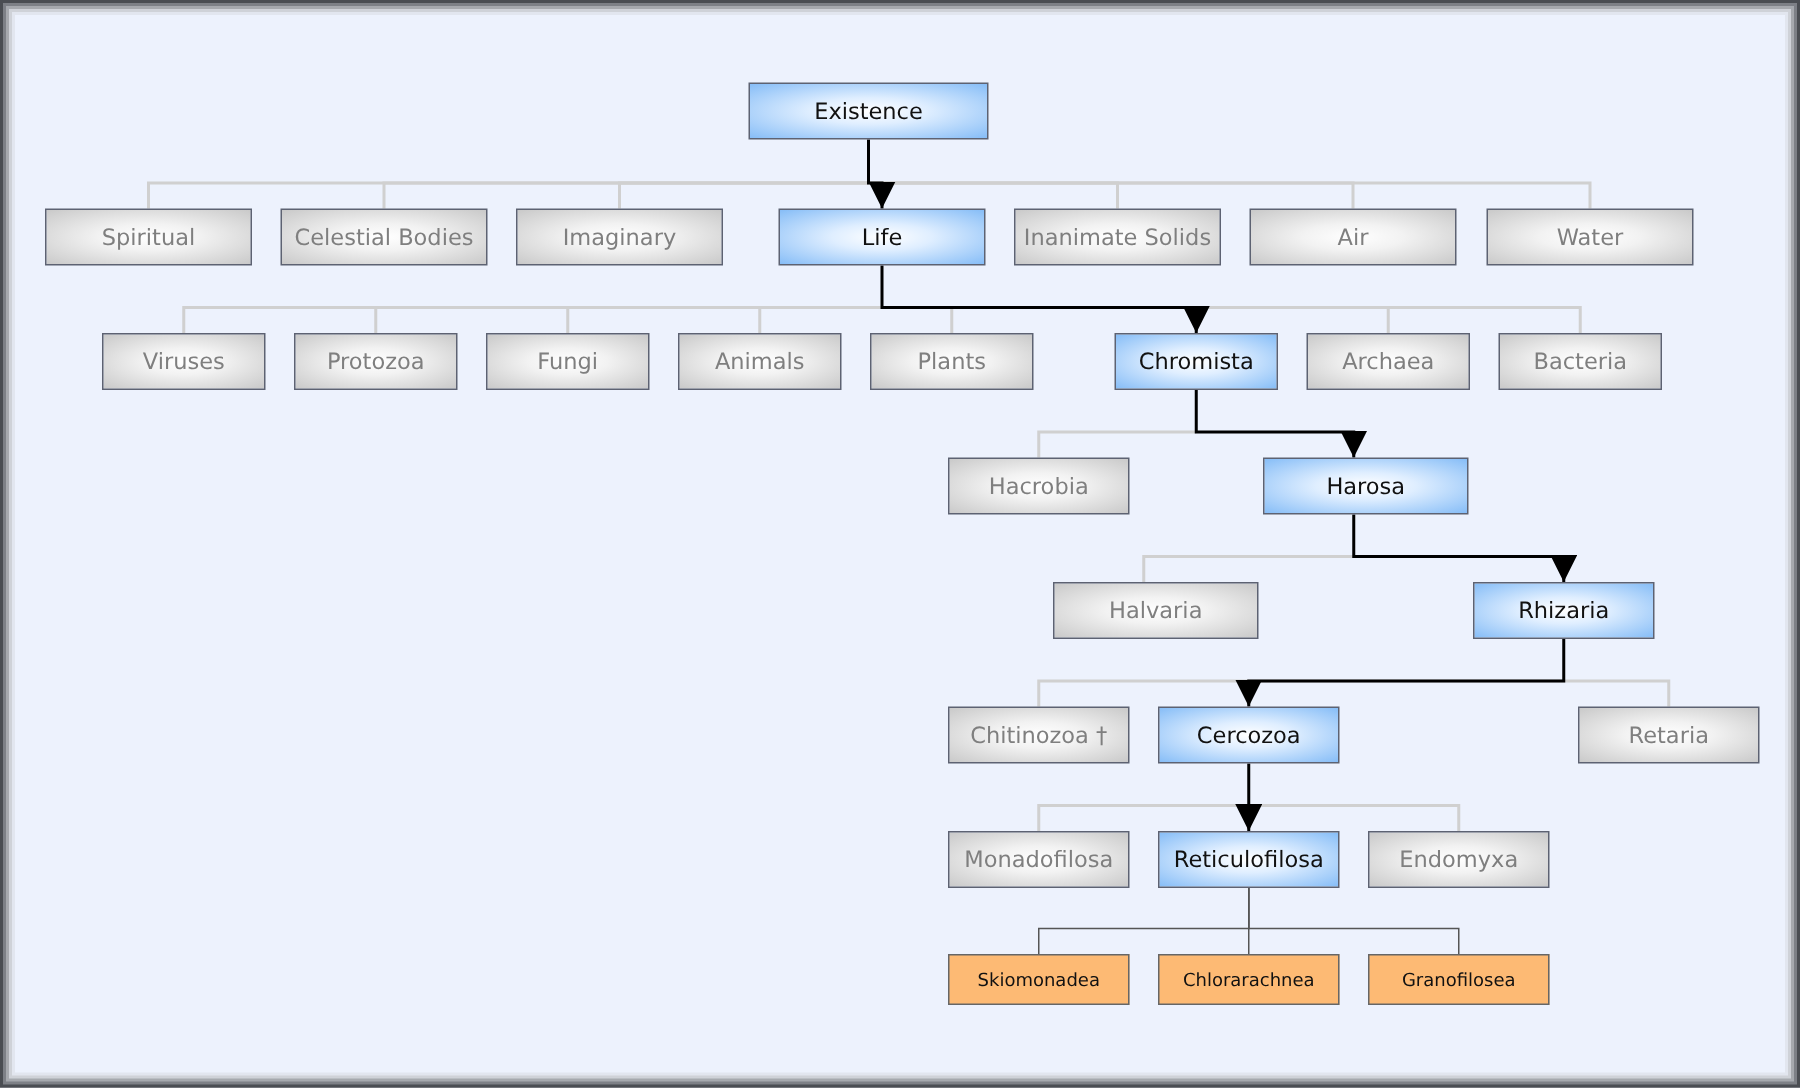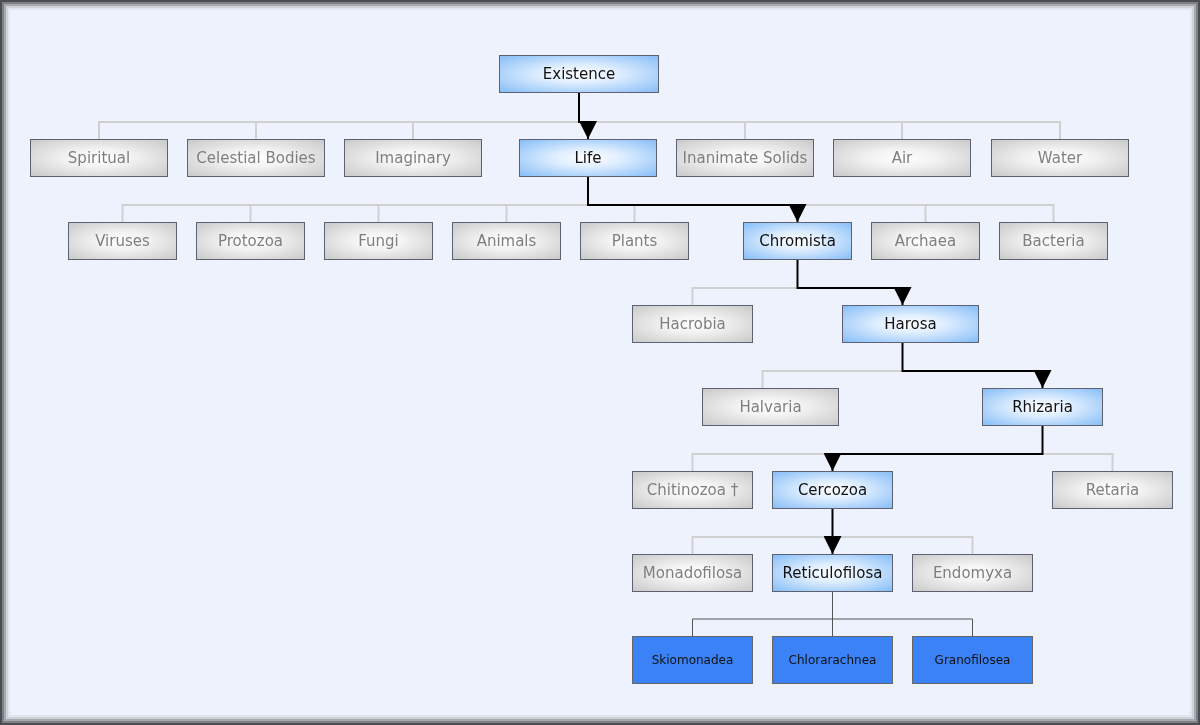--- a/index.html
+++ b/index.html
@@ -17,21 +17,21 @@
   }
   .node.gray {
     color:#7f7f7f;
     background: radial-gradient(ellipse at center, #ffffff 0%, #f2f2f2 35%, #c9c9c9 100%);
   }
   .node.blue {
     color:#111;
     background: radial-gradient(ellipse at center, #ffffff 0%, #dfeeff 35%, #86bdf7 100%);
   }
   .node.white {
-    color:#111; background:#3b82f6; height:48px; font-size:12px; border:1px solid #666;
+    color:#111; background:#fdba74; height:34px; font-size:12px; border:1px solid #666;
   }
 </style>
 </head>
 <body>
 
 <div id="frame">
   <svg id="edges" xmlns="http://www.w3.org/2000/svg">
       <defs>
         <marker id="arr" viewBox="0 0 10 10" refX="10" refY="5" markerWidth="9" markerHeight="9" orient="auto">
           <path d="M0,0 L10,5 L0,10 z" fill="#000"></path>

